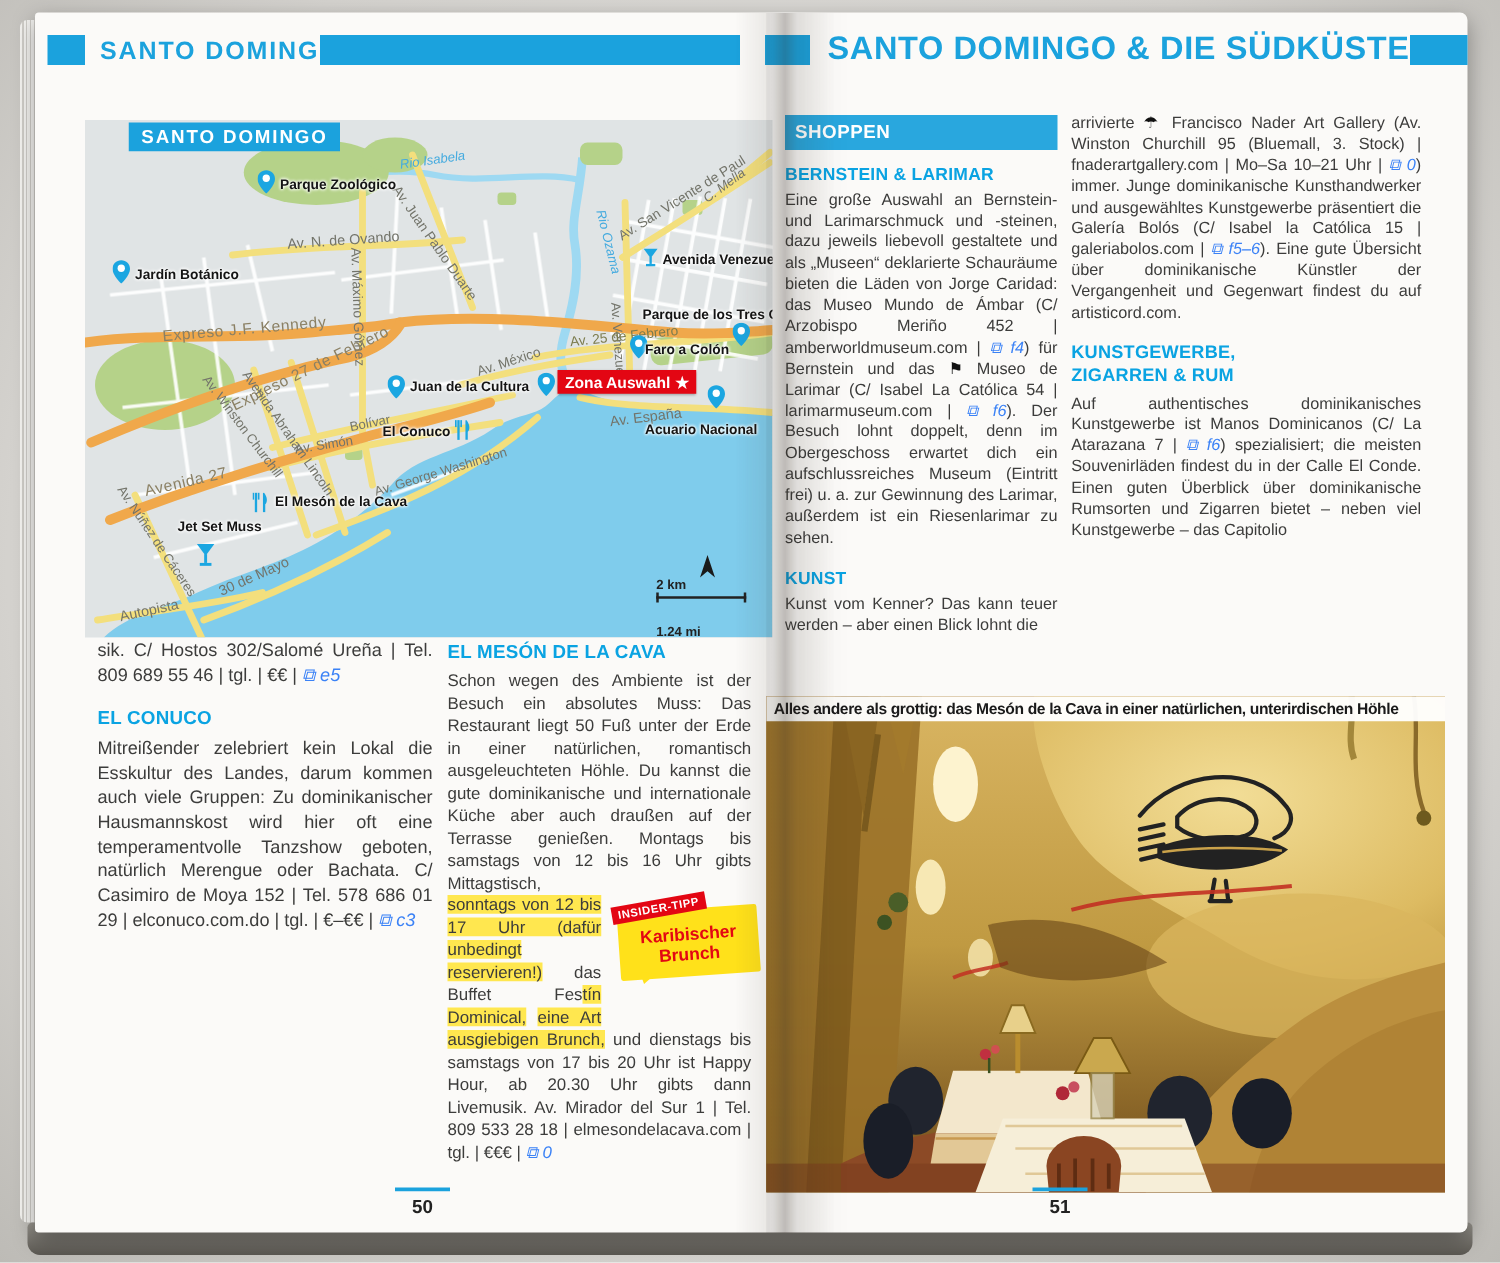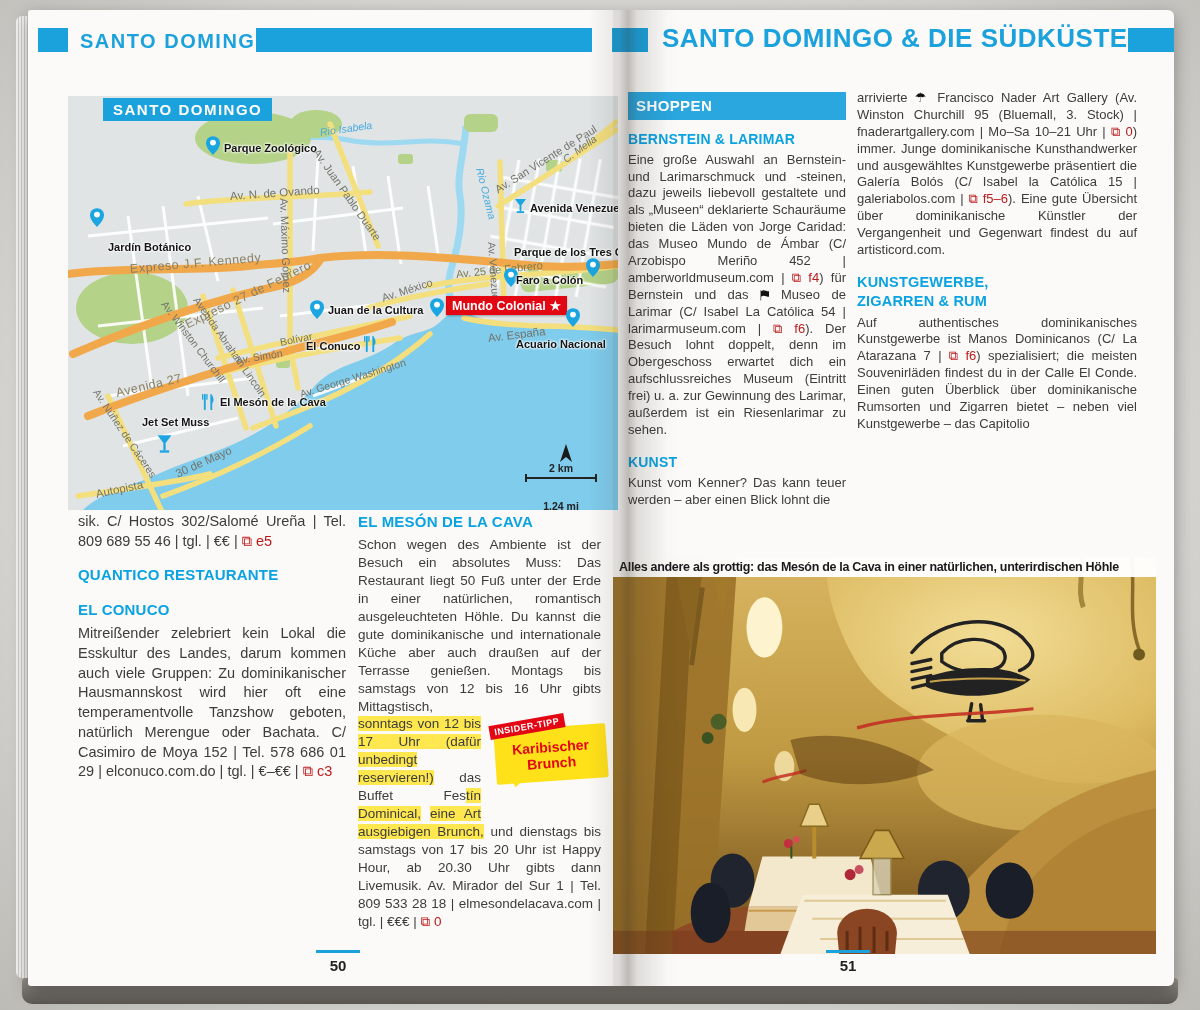--- a/index.html
+++ b/index.html
@@ -31,30 +31,30 @@
   .ml.poi{font-weight:bold;color:#141414;font-size:11px;text-shadow:0 0 2px #fff,0 0 3px #fff,0 0 3px #fff;}
   .ml.riv{color:#45abdf;font-style:italic;}
   .ml.exp{font-size:12.5px;color:#8b8064;letter-spacing:.5px;}
   .pin{position:absolute;width:14px;height:19px;}
   .zona{position:absolute;background:#e30613;color:#fff;font-weight:bold;font-size:12.5px;padding:2px 6px;white-space:nowrap;
     box-shadow:0 1px 2px rgba(0,0,0,.3);}
   .zona .star{color:#fff;margin-left:4px;}
   .scalebar{position:absolute;width:72px;border-top:2px solid #222;}
   .scalebar:before,.scalebar:after{content:"";position:absolute;top:-5px;width:2px;height:8px;background:#222;}
   .scalebar:before{left:0;} .scalebar:after{right:0;}
-  .sc-txt{position:absolute;font-size:10.5px;font-weight:bold;color:#222;text-align:center;width:72px;}
+  .sc-txt{position:absolute;font-size:10.5px;font-weight:bold;color:#222;width:72px;}
 
   
   .col{position:absolute;color:#3c3c3b;text-align:justify;}
   .col p{margin:0;}
   .h-blue{color:#0aa3e2;font-weight:bold;font-size:15px;letter-spacing:.2px;margin:14px 0 4px 0;text-align:left;}
   .h-blue.first{margin-top:0;}
   .it{}
   .hl{background:#ffe74f;box-decoration-break:clone;-webkit-box-decoration-break:clone;}
-  .ref{color:#b91c1c;}
+  .ref{color:#3b82f6;font-style:italic;}
   .flag{font-style:normal;color:#111;}
   .palm{font-style:normal;color:#111;}
   .band{background:#29a7de;color:#fff;font-weight:bold;font-size:15px;letter-spacing:.4px;padding:4px 8px;margin-bottom:10px;text-align:left;}
 
   
   .insider{float:right;width:112px;height:86px;margin:2px 0 4px 8px;position:relative;}
   .bubble{position:absolute;left:6px;top:10px;width:104px;background:#ffe11a;transform:rotate(-4deg);
     padding:12px 4px 10px 4px;text-align:center;color:#e30613;font-weight:bold;font-size:14px;line-height:1.15;border-radius:2px;}
   .bubble:after{content:"";position:absolute;left:14px;bottom:-13px;border:9px solid transparent;border-top-color:#ffe11a;
     border-left-width:4px;transform:rotate(8deg);}
@@ -188,42 +188,42 @@
 
       <span class="pin" style="left:138px;top:40px;"><svg width="14" height="19" viewBox="0 0 24 32">
             <path d="M12 0C5 0 0 5 0 12c0 9 12 20 12 20s12-11 12-20C24 5 19 0 12 0z" fill="#1ba6e1"></path>
             <circle cx="12" cy="11" r="5" fill="#fff"></circle>
           </svg></span>
       <span class="ml poi" style="left:156px;top:46px;">Parque Zoológico</span>
       <span class="pin" style="left:22px;top:112px;"><svg width="14" height="19" viewBox="0 0 24 32">
             <path d="M12 0C5 0 0 5 0 12c0 9 12 20 12 20s12-11 12-20C24 5 19 0 12 0z" fill="#1ba6e1"></path>
             <circle cx="12" cy="11" r="5" fill="#fff"></circle>
           </svg></span>
-      <span class="ml poi" style="left:40px;top:118px;margin-top:27px;">Jardín Botánico</span>
+      <span class="ml poi" style="left:40px;top:118px;">Jardín Botánico</span>
       <span style="position:absolute;left:446px;top:102px;"><svg width="13" height="17" viewBox="0 0 14 18">
             <path d="M1 1 h12 l-6 8 z" fill="#1ba6e1"></path>
             <rect x="6" y="8" width="2" height="6" fill="#1ba6e1"></rect>
             <rect x="3" y="14" width="8" height="2" fill="#1ba6e1"></rect>
           </svg></span>
       <span class="ml poi" style="left:462px;top:106px;">Avenida Venezuela</span>
       <span class="ml poi" style="left:446px;top:150px;">Parque de los Tres Ojos</span>
       <span class="pin" style="left:518px;top:162px;"><svg width="14" height="19" viewBox="0 0 24 32">
             <path d="M12 0C5 0 0 5 0 12c0 9 12 20 12 20s12-11 12-20C24 5 19 0 12 0z" fill="#1ba6e1"></path>
             <circle cx="12" cy="11" r="5" fill="#fff"></circle>
           </svg></span>
       <span class="pin" style="left:436px;top:172px;"><svg width="14" height="19" viewBox="0 0 24 32">
             <path d="M12 0C5 0 0 5 0 12c0 9 12 20 12 20s12-11 12-20C24 5 19 0 12 0z" fill="#1ba6e1"></path>
             <circle cx="12" cy="11" r="5" fill="#fff"></circle>
           </svg></span>
       <span class="ml poi" style="left:448px;top:178px;">Faro a Colón</span>
       <span class="pin" style="left:362px;top:202px;"><svg width="14" height="19" viewBox="0 0 24 32">
             <path d="M12 0C5 0 0 5 0 12c0 9 12 20 12 20s12-11 12-20C24 5 19 0 12 0z" fill="#1ba6e1"></path>
             <circle cx="12" cy="11" r="5" fill="#fff"></circle>
           </svg></span>
-      <div class="zona" style="left:378px;top:200px;"><span>Mundo Colonial</span><span class="star">★</span></div>
+      <div class="zona" style="left:378px;top:200px;"><span>Zona Auswahl</span><span class="star">★</span></div>
       <span class="pin" style="left:242px;top:204px;"><svg width="14" height="19" viewBox="0 0 24 32">
             <path d="M12 0C5 0 0 5 0 12c0 9 12 20 12 20s12-11 12-20C24 5 19 0 12 0z" fill="#1ba6e1"></path>
             <circle cx="12" cy="11" r="5" fill="#fff"></circle>
           </svg></span>
       <span class="ml poi" style="left:260px;top:208px;">Juan de la Cultura</span>
       <span class="ml poi" style="left:238px;top:244px;">El Conuco</span>
       <span style="position:absolute;left:296px;top:240px;"><svg width="13" height="16" viewBox="0 0 14 17">
             <rect x="2" y="0" width="2" height="17" fill="#1ba6e1"></rect>
             <rect x="0" y="0" width="1.4" height="6" fill="#1ba6e1"></rect>
             <rect x="4.6" y="0" width="1.4" height="6" fill="#1ba6e1"></rect>
@@ -248,21 +248,20 @@
           </svg></span>
       <span class="ml poi" style="left:448px;top:242px;">Acuario Nacional</span>
 
       <span class="sc-txt" style="left:457px;top:366px;">2 km</span>
       <div class="scalebar" style="left:457px;top:381px;"></div>
       <span class="sc-txt" style="left:457px;top:404px;">1.24 mi</span>
     </div>
 
     <div class="col" style="left:50px;top:502px;width:268px;font-size:14.5px;line-height:1.36;">
       <p><span>sik. </span><span class="it">C/ Hostos 302/Salomé Ureña | Tel. 809 689 55 46 | tgl. | €€ | </span><span class="ref">⧉ e5</span></p>
-      <div class="h-blue">QUANTICO RESTAURANTE</div>
       <div class="h-blue">EL CONUCO</div>
       <p><span>Mitreißender zelebriert kein Lokal die Esskultur des Landes, darum kommen auch viele Gruppen: Zu dominikanischer Hausmannskost wird hier oft eine temperamentvolle Tanzshow geboten, natürlich Merengue oder Bachata. </span><span class="it">C/ Casimiro de Moya 152 | Tel. 578 686 01 29 | elconuco.com.do | tgl. | €–€€ | </span><span class="ref">⧉ c3</span></p>
     </div>
 
     <div class="col" style="left:330px;top:502px;width:243px;font-size:13.5px;line-height:1.33;">
       <div class="h-blue first">EL MESÓN DE LA CAVA</div>
       <p><span>Schon wegen des Ambiente ist der Besuch ein absolutes Muss: Das Restaurant liegt 50 Fuß unter der Erde in einer natürlichen, romantisch ausgeleuchteten Höhle. Du kannst die gute dominikanische und internationale Küche aber auch draußen auf der Terrasse genießen. Montags bis samstags von 12 bis 16 Uhr gibts Mittagstisch,</span></p>
       <p>
         <span class="insider">
           <span class="bubble">

